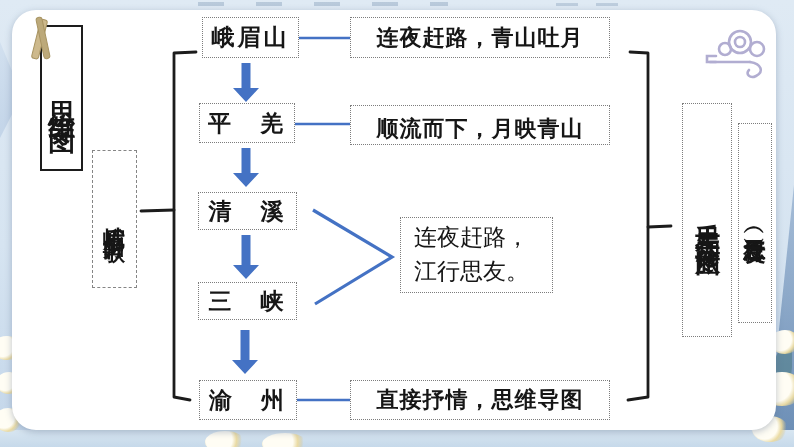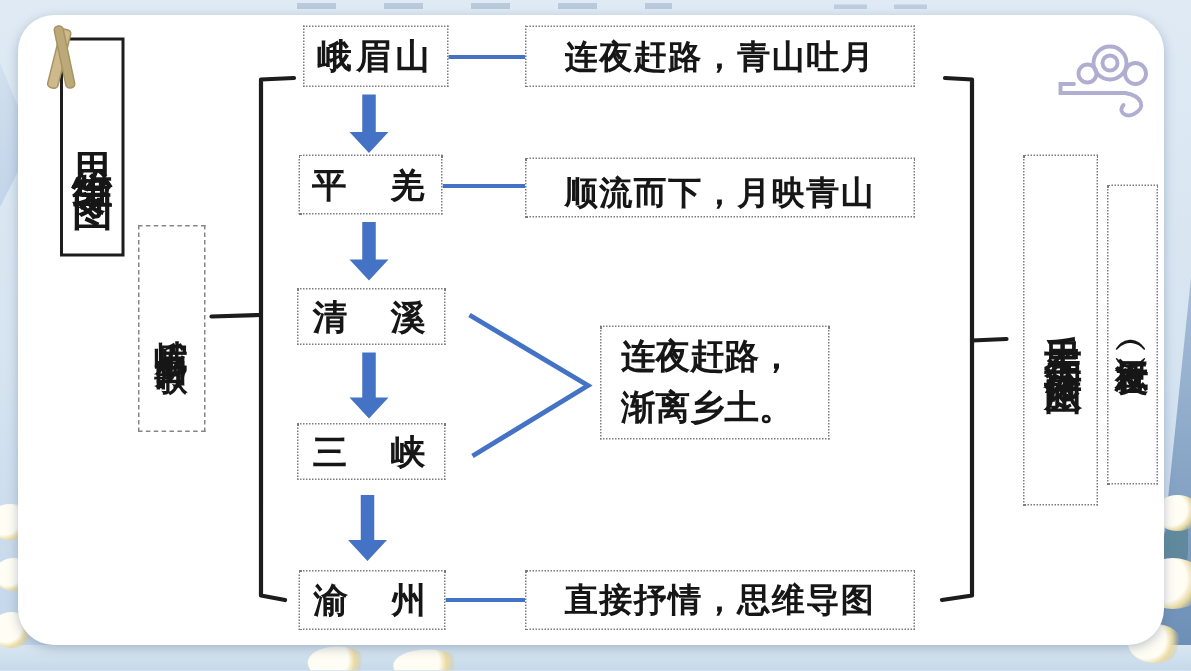--- a/index.html
+++ b/index.html
@@ -26,21 +26,21 @@
   .card{position:absolute;left:12px;top:10px;width:764px;height:420px;background:#fff;
     border-radius:24px;box-shadow:0 2px 7px rgba(90,110,140,.4);z-index:1;}
   
   .wires{position:absolute;left:0;top:0;z-index:2;}
   
   .box{position:absolute;background:#fff;display:flex;align-items:center;justify-content:center;z-index:3;box-sizing:border-box;}
   .dotted{border:1.5px dotted #7d7d7d;}
   .dashed{border:1.5px dashed #858585;}
   .station{font-size:23px;font-weight:600;letter-spacing:3px;}
   .note{font-size:22px;font-weight:600;letter-spacing:1px;white-space:nowrap;}
-  .note2{flex-direction:column;align-items:flex-start;padding-left:13px;font-size:23px;font-weight:700;line-height:34px;}
+  .note2{flex-direction:column;align-items:flex-start;padding-left:13px;font-size:23px;font-weight:400;line-height:34px;}
   .vtext{writing-mode:vertical-rl;line-height:1.05;}
   .mindmap-title{border:2px solid #1d1d1d;font-size:27px;font-weight:700;}
   .mindmap-title .vtext{letter-spacing:9px;}
   .poem-title{font-size:22px;font-weight:600;}
   .poem-title .vtext{letter-spacing:4px;}
   .summary{font-size:25px;font-weight:600;}
   .summary .vtext{letter-spacing:5px;}
   .theme{font-size:22px;font-weight:600;}
   .theme .vtext{letter-spacing:1px;}
   .deco{position:absolute;z-index:2;}
@@ -133,21 +133,21 @@
   </div>
 
   <div class="box dotted note" style="left:350px;top:17px;width:260px;height:41px;">
     <span>连夜赶路，青山吐月</span>
   </div>
   <div class="box dotted note" style="left:350px;top:105px;width:260px;height:40px;align-items:flex-end;">
     <span>顺流而下，月映青山</span>
   </div>
   <div class="box dotted note2" style="left:400px;top:217px;width:153px;height:76px;">
     <span>连夜赶路，</span>
-    <span>渐离乡土。</span>
+    <span>江行思友。</span>
   </div>
   <div class="box dotted note" style="left:350px;top:380px;width:260px;height:40px;">
     <span>直接抒情，思维导图</span>
   </div>
 
   <div class="box dotted summary" style="left:682px;top:103px;width:50px;height:234px;">
     <span class="vtext">千里蜀江行旅图</span>
   </div>
   <div class="box dotted theme" style="left:738px;top:123px;width:34px;height:200px;">
     <span class="vtext">（江行思友）</span>

